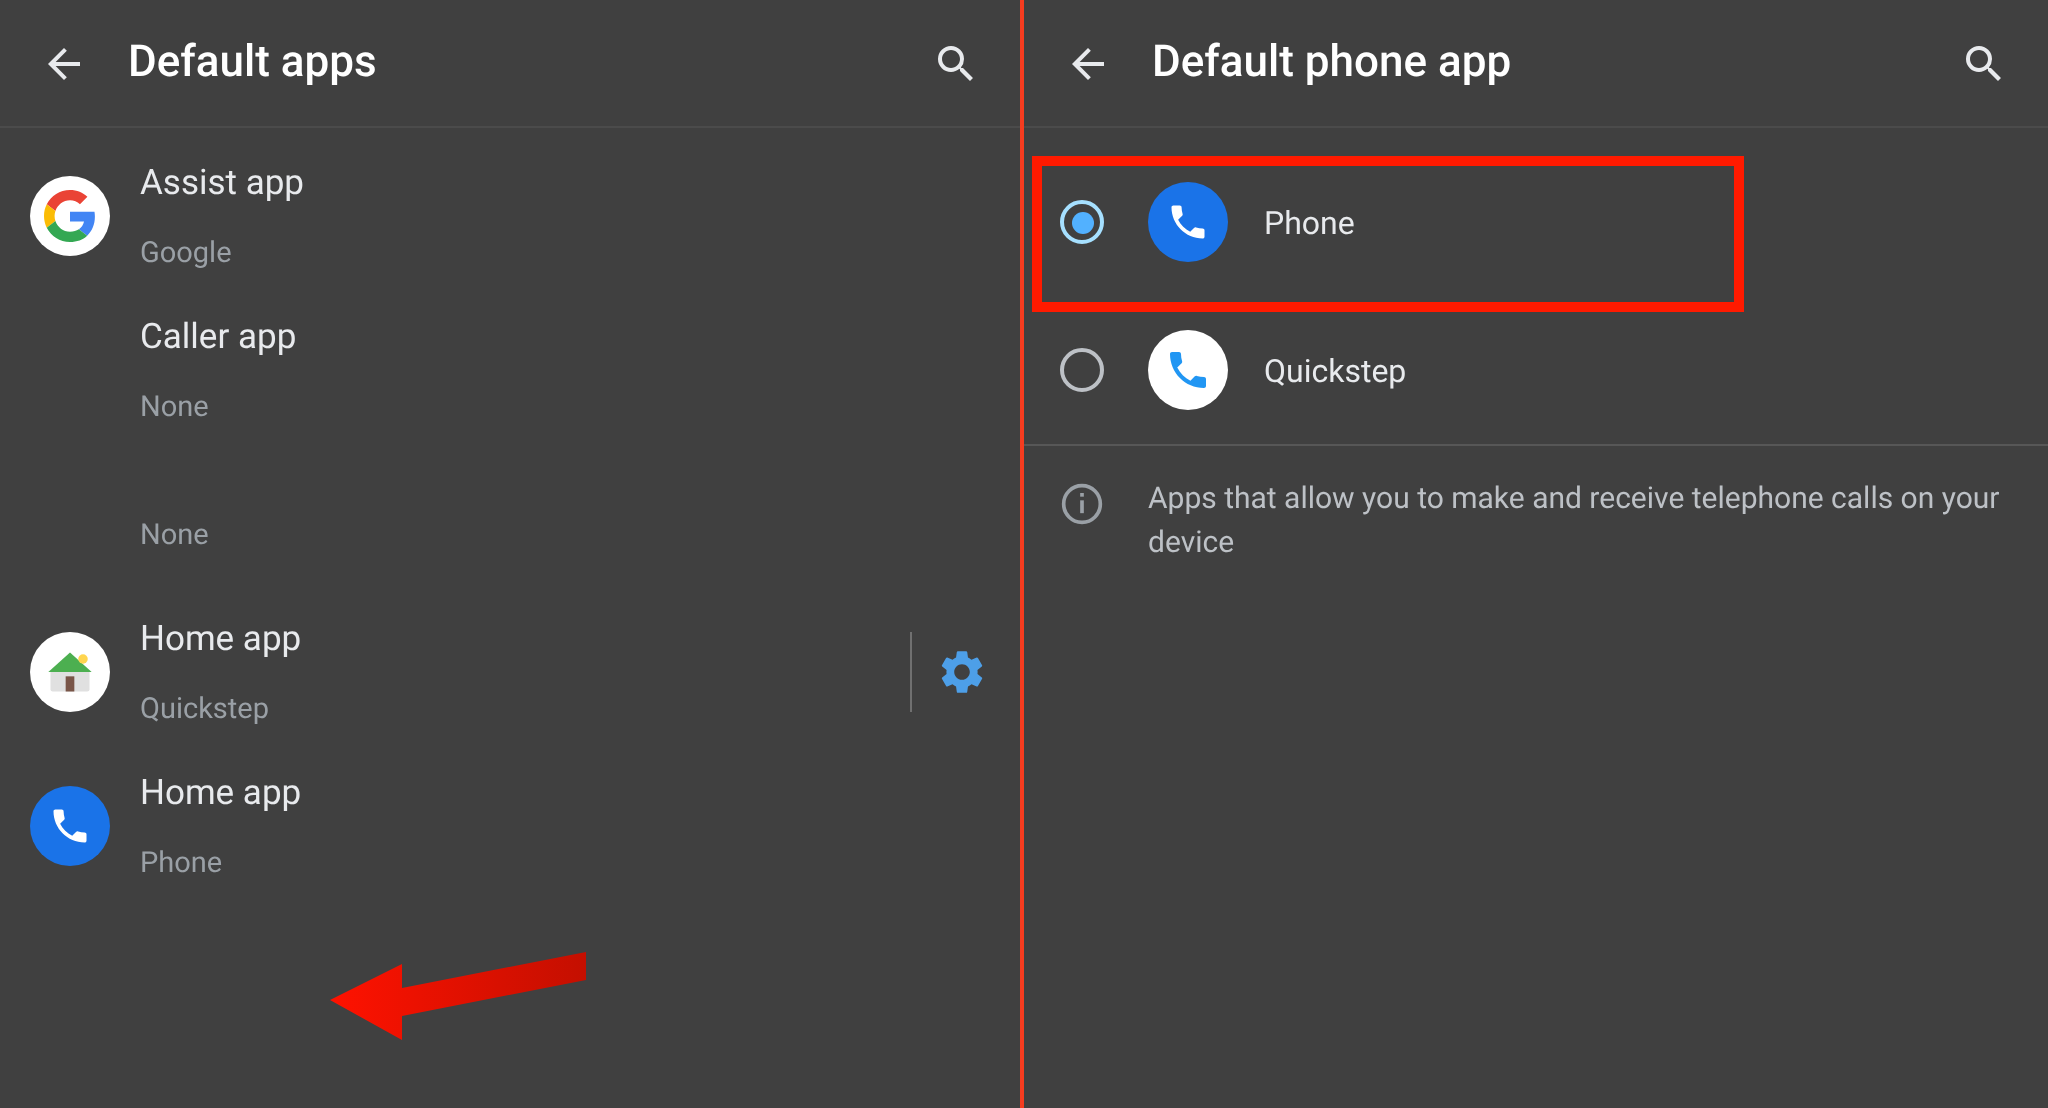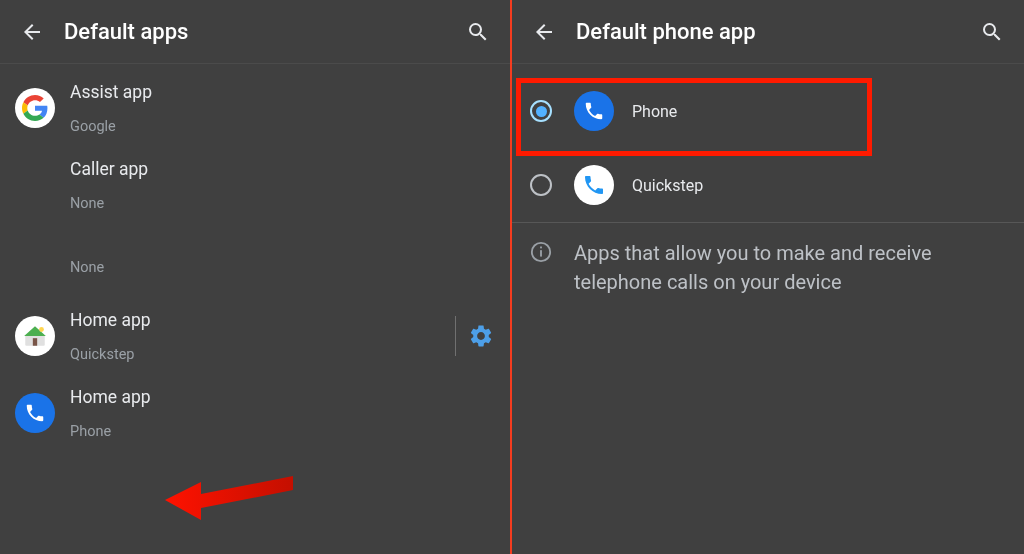--- a/index.html
+++ b/index.html
@@ -113,21 +113,21 @@
     pointer-events: none;
   }
   .info-row {
     display: flex;
     align-items: flex-start;
     padding: 16px 20px 12px 18px;
     border-top: 1px solid rgba(255,255,255,0.12);
   }
   .info-row .info-icon-slot { width: 44px; display: flex; justify-content: flex-start; padding-top: 2px;}
   .info-text {
-    font-size: 20px;
+    font-size: 15px;
     color: #bdc1c6;
     line-height: 1.45;
     flex: 1;
   }
   
   .arrow-overlay {
     position: absolute;
     pointer-events: none;
   }
   svg { display: block; }

